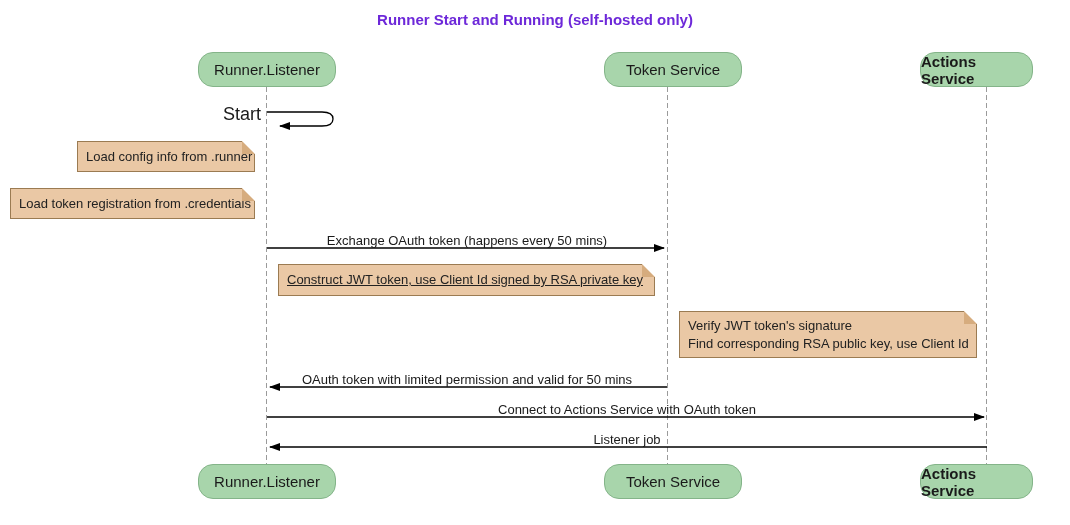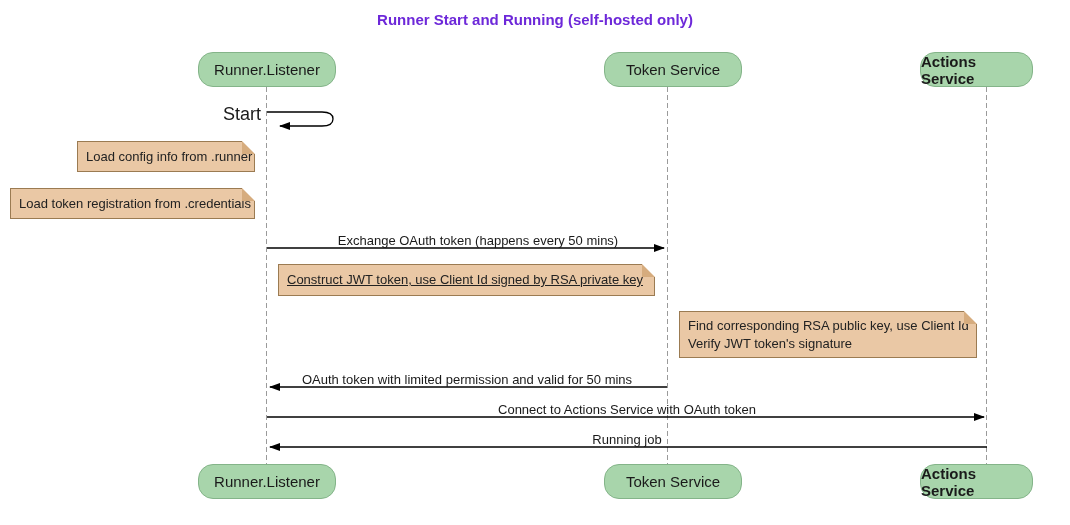--- a/index.html
+++ b/index.html
@@ -114,38 +114,38 @@
   <div class="participant p-runner row-top">Runner.Listener</div>
   <div class="participant p-token row-top">Token Service</div>
   <div class="participant p-actions row-top">Actions Service</div>
 
   <div class="participant p-runner row-bottom">Runner.Listener</div>
   <div class="participant p-token row-bottom">Token Service</div>
   <div class="participant p-actions row-bottom">Actions Service</div>
 
   <div class="self-label" style="right: 809px; top: 104px;">Start</div>
 
-  <div class="msg-label" style="left: 467px; top: 233px; margin-left: 11px;">Exchange OAuth token (happens every 50 mins)</div>
+  <div class="msg-label" style="left: 467px; top: 233px;">Exchange OAuth token (happens every 50 mins)</div>
 
   <div class="msg-label" style="left: 467px; top: 372px;">OAuth token with limited permission and valid for 50 mins</div>
 
   <div class="msg-label" style="left: 627px; top: 402px;">Connect to Actions Service with OAuth token</div>
 
-  <div class="msg-label" style="left: 627px; top: 432px;">Running job</div>
+  <div class="msg-label" style="left: 627px; top: 432px;">Listener job</div>
 
   <div class="note note-center" style="left: 77px; top: 141px; width: 178px; height: 31px;">
     <div>Load config info from .runner</div>
   </div>
 
   <div class="note note-center" style="left: 10px; top: 188px; width: 245px; height: 31px;">
     <div>Load token registration from .credentials</div>
   </div>
 
   <div class="note note-center" style="left: 278px; top: 264px; width: 377px; height: 32px; text-decoration: underline;">
     <div>Construct JWT token, use Client Id signed by RSA private key</div>
   </div>
 
   <div class="note" style="left: 679px; top: 311px; width: 298px; height: 47px;">
+    <div>Verify JWT token's signature</div>
     <div>Find corresponding RSA public key, use Client Id</div>
-    <div>Verify JWT token's signature</div>
   </div>
 
 </div>
 
 </body></html>

